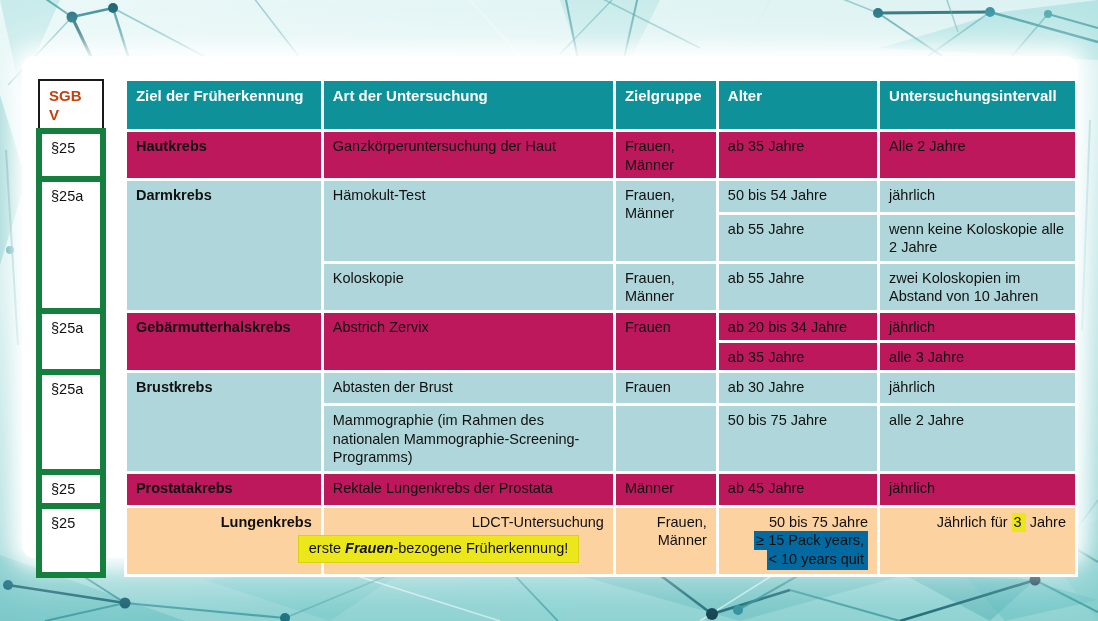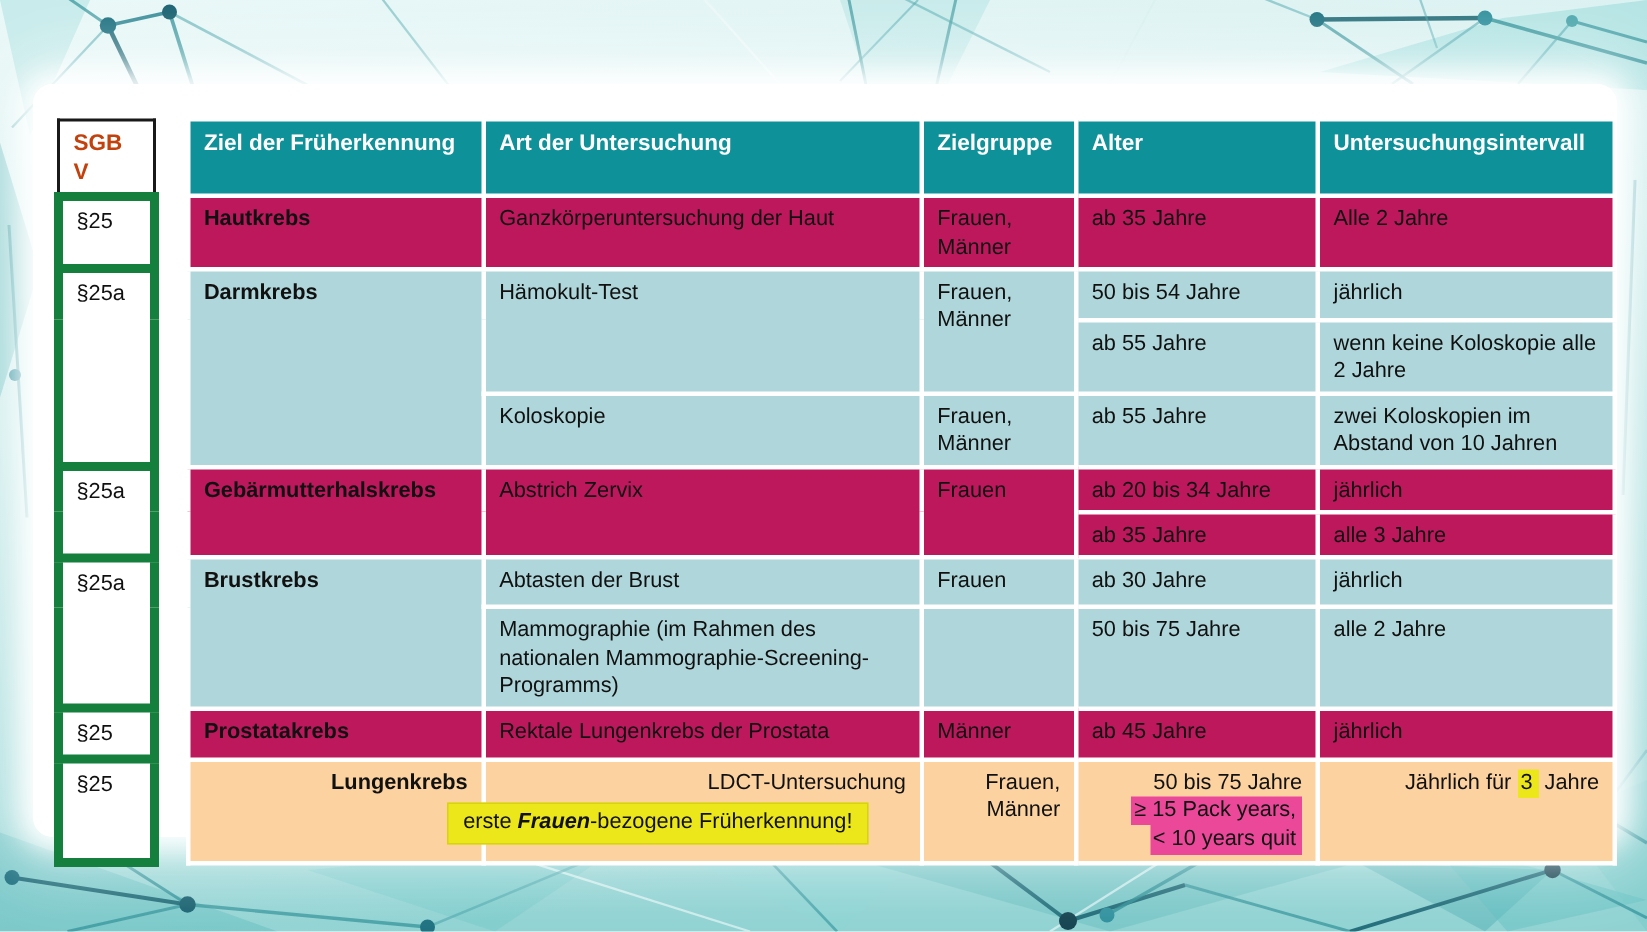--- a/index.html
+++ b/index.html
@@ -40,21 +40,21 @@
   tr.teal  td.c{background:#afd6da;}
   tr.peach td.c{background:#fbd2a0;text-align:right;}
   td.c b{font-weight:bold;}
   .relcell{position:relative;}
   .note{
     position:absolute;left:-26px;top:27px;z-index:3;
     background:#ece71b;border:1px solid #d8d215;
     padding:3px 10px 5px 10px;white-space:nowrap;font-size:14.5px;
   }
   .note .emph{font-weight:bold;font-style:italic;}
-  .hl{background:#ec4899;padding:0 4px 1px 2px;margin-left:-2px;display:inline-block;}
+  .hl{background:#0369a1;padding:0 4px 1px 2px;margin-left:-2px;display:inline-block;}
   .hl3{background:#ece71b;padding:0 4px 1px 2px;display:inline-block;}
 </style>
 </head>
 <body>
 
 <svg class="bg" viewBox="0 0 1098 621" preserveAspectRatio="none" aria-hidden="true">
   <defs>
     <linearGradient id="bgGrad" x1="0" y1="0" x2="0.25" y2="1">
       <stop offset="0" stop-color="#eaf8f8"></stop>
       <stop offset="0.45" stop-color="#cdecec"></stop>

